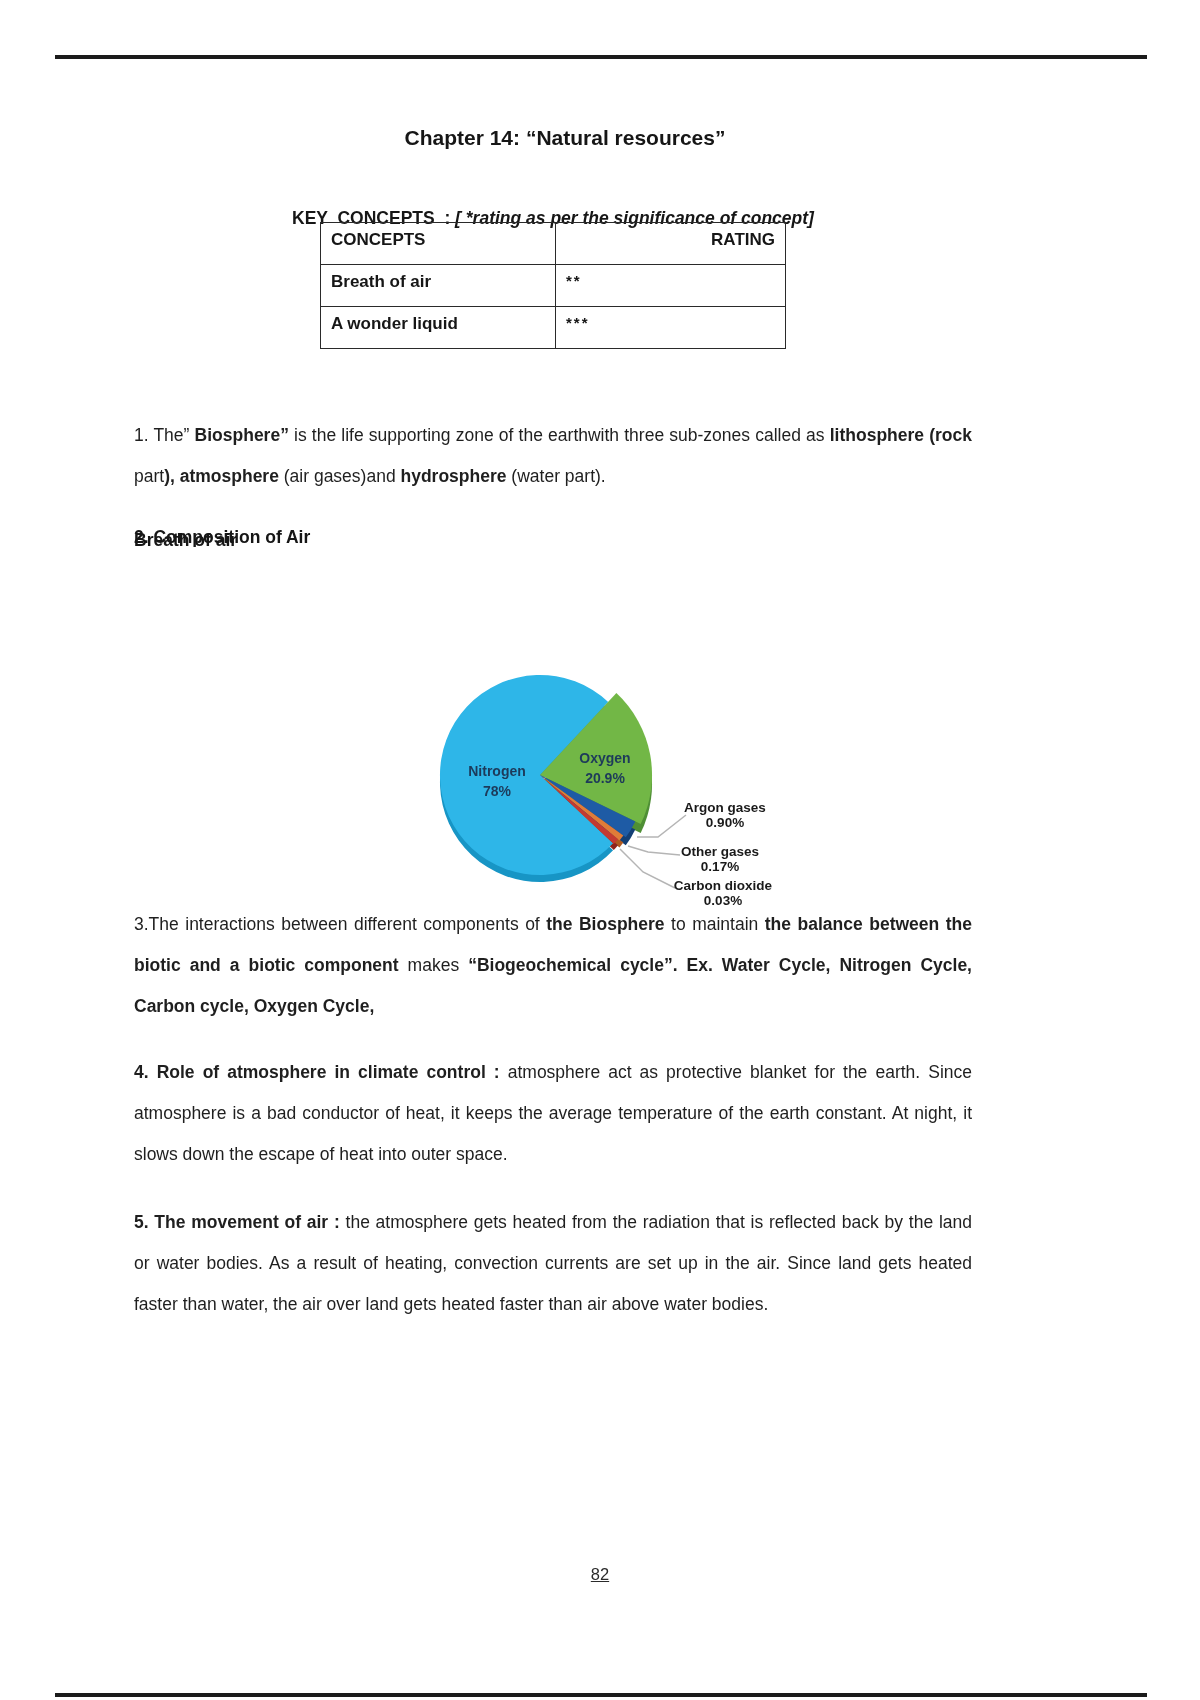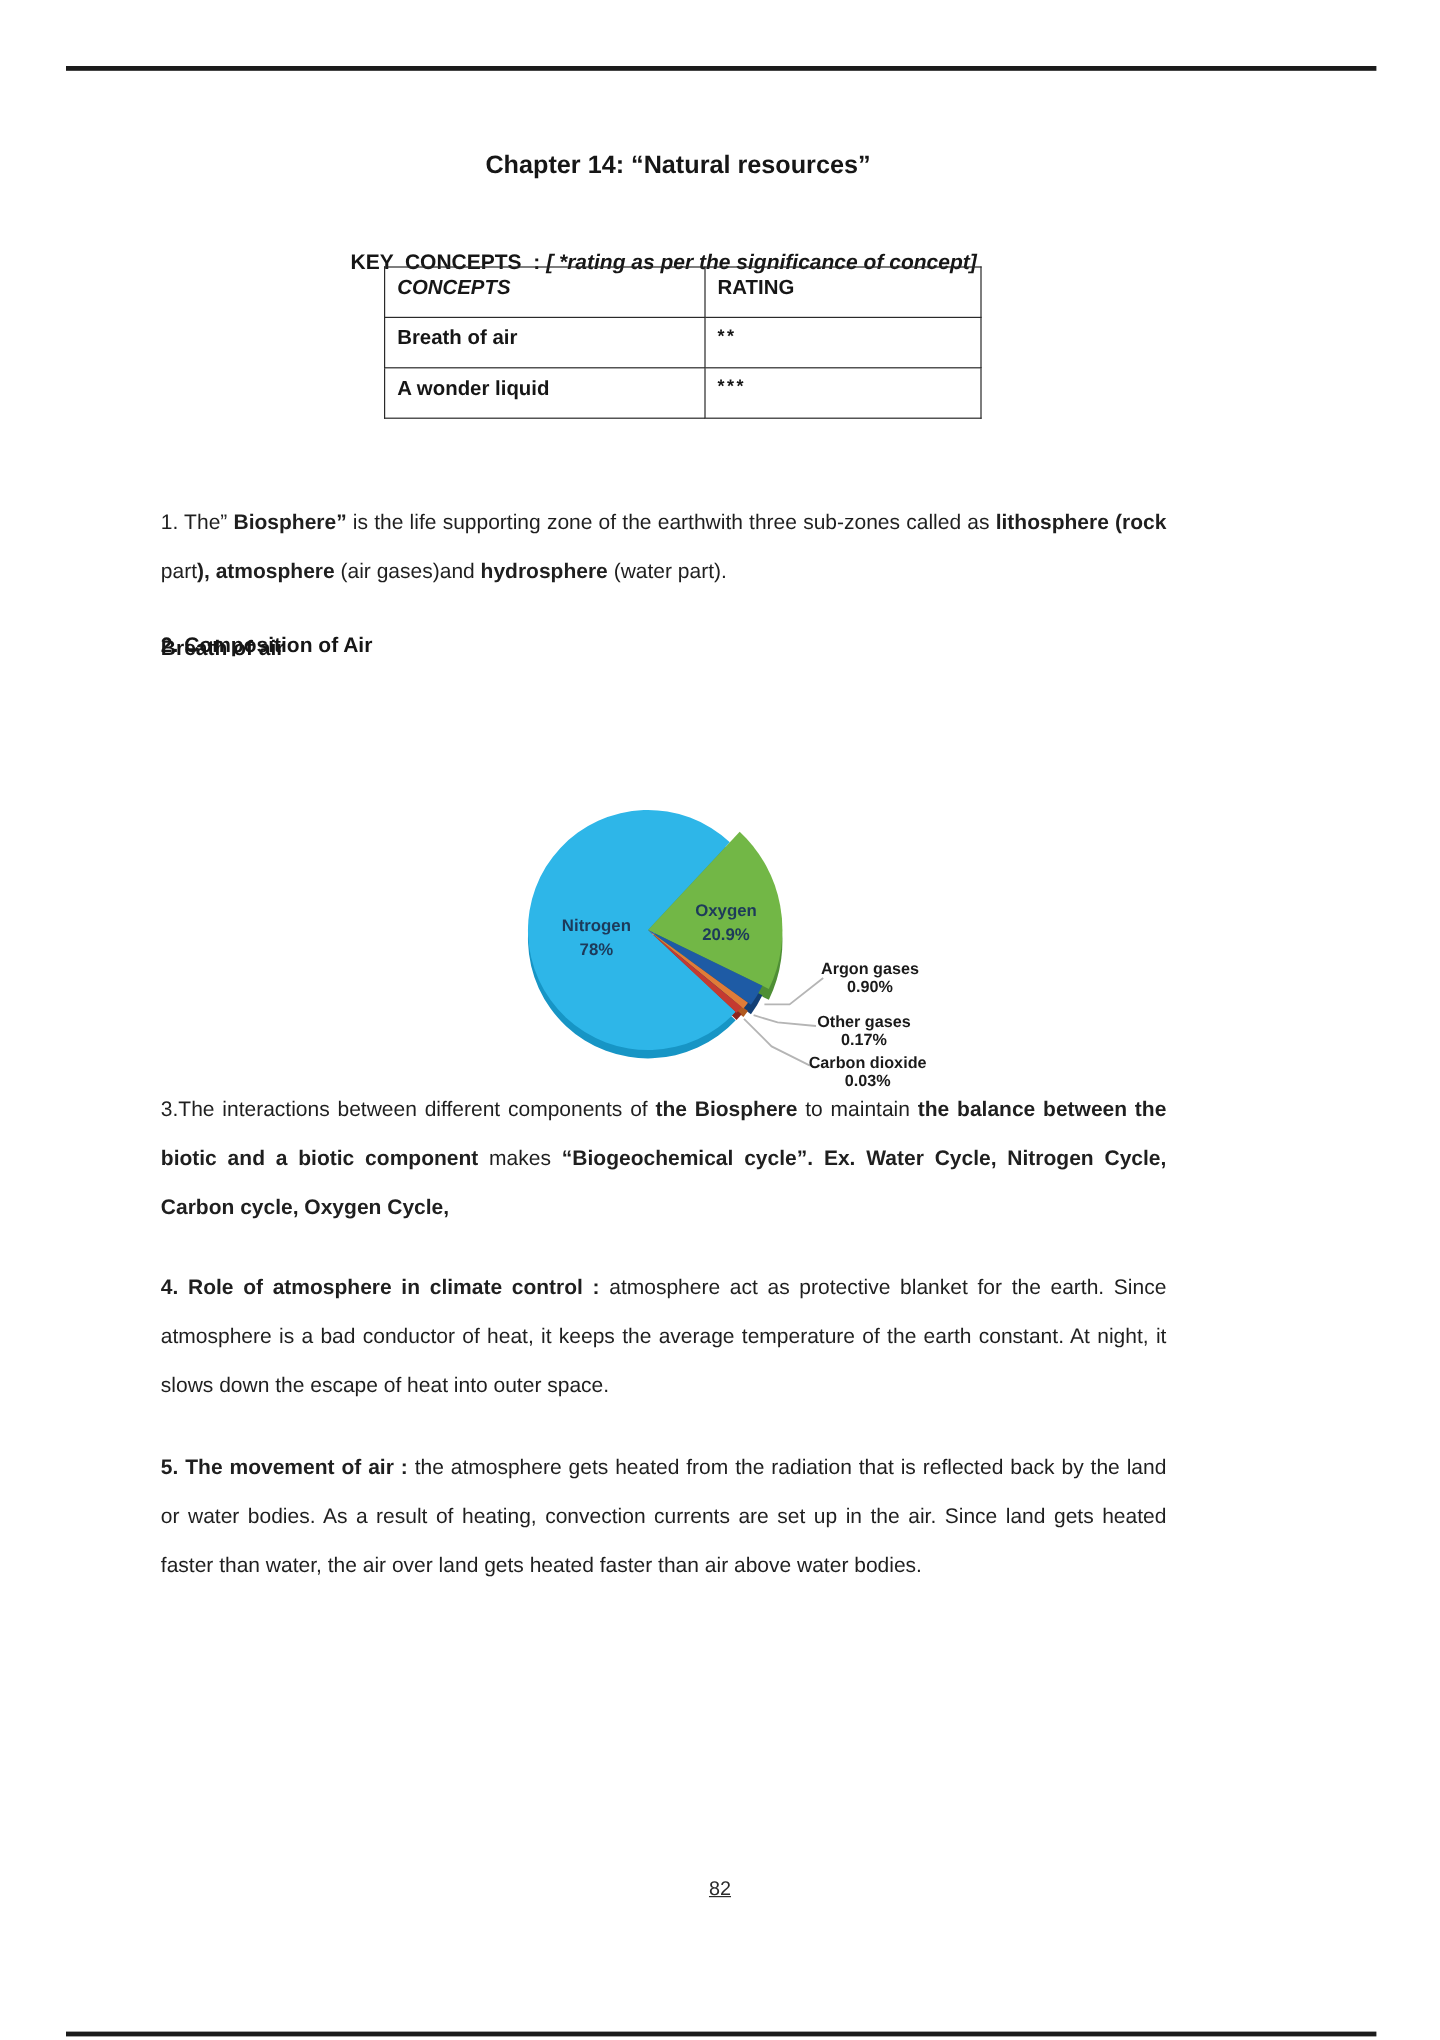--- a/index.html
+++ b/index.html
@@ -33,22 +33,22 @@
     position: absolute; left: 320px; top: 222px;
     border-collapse: collapse;
     font-size: 17px; font-weight: 700; color: #161616;
   }
   table.concepts th, table.concepts td {
     border: 1px solid #2a2a2a;
     text-align: left; vertical-align: top;
     padding: 7px 10px;
     height: 42px; box-sizing: border-box;
   }
-  table.concepts .col-concept { width: 267px; font-style: italic; }
-  table.concepts .col-rating  { width: 230px; }
+  table.concepts .col-concept { width: 235px; }
+  table.concepts .col-rating  { width: 230px; text-align: right; }
   td.rating { font-size: 15px; letter-spacing: 2px; }
   .body {
     position: absolute; left: 134px; width: 838px; margin: 0;
     font-size: 17.5px; line-height: 41px; text-align: justify;
   }
   .p1 { top: 415px; }
   .p3 { top: 904px; }
   .p4 { top: 1052px; }
   .p5 { top: 1202px; }
   .subhead {

